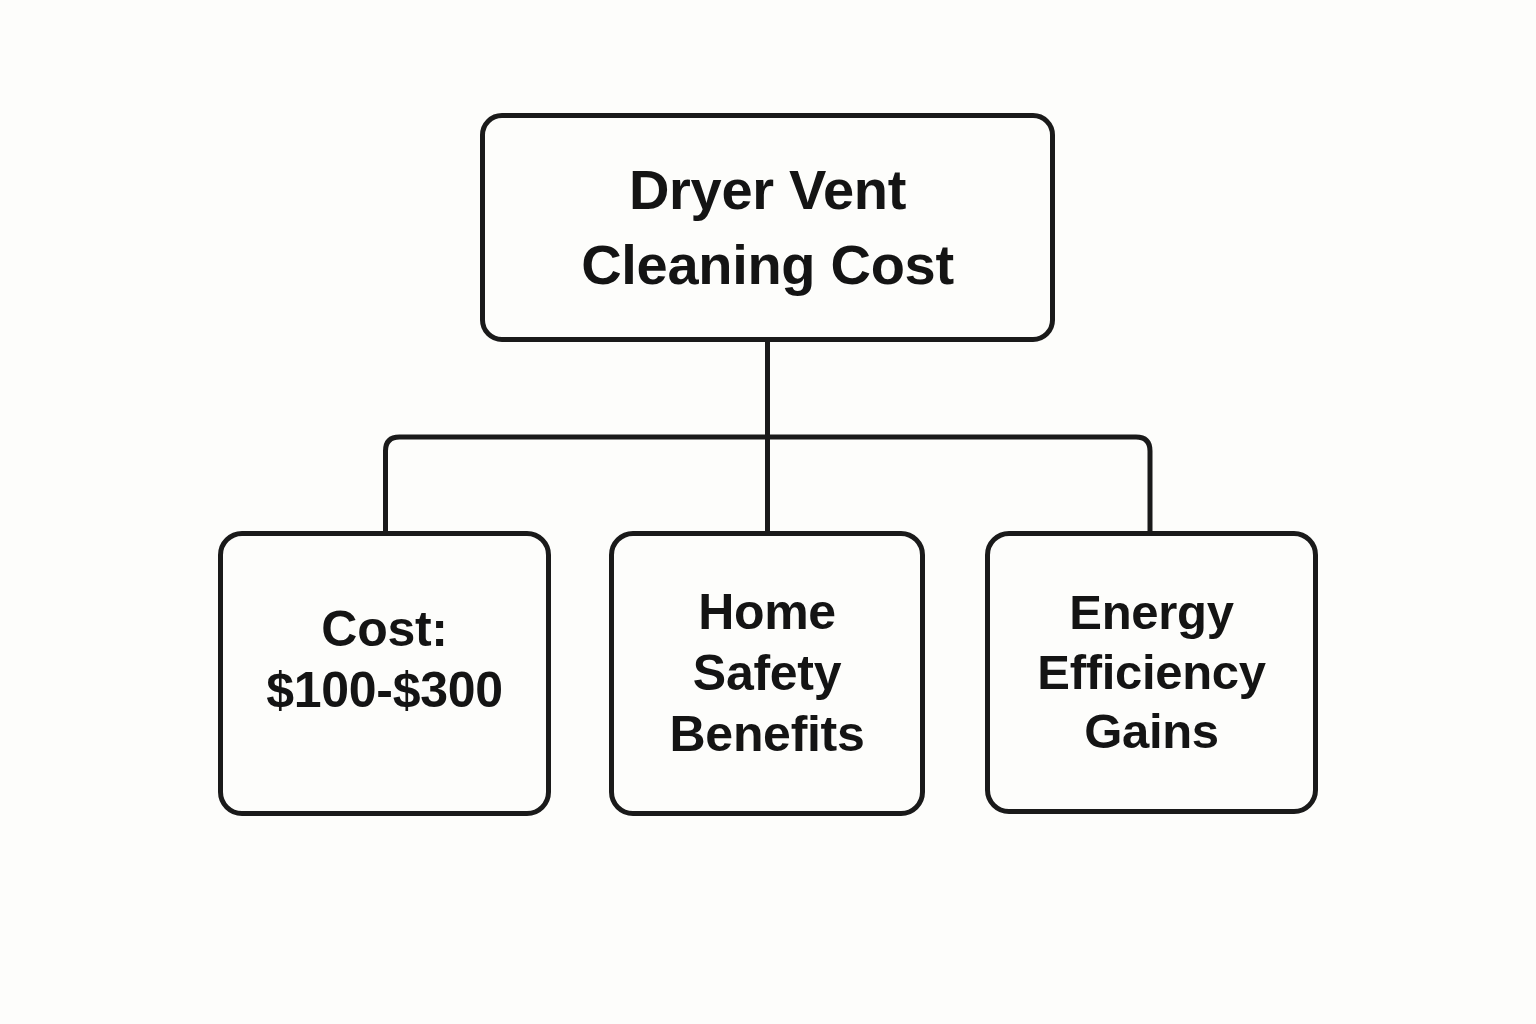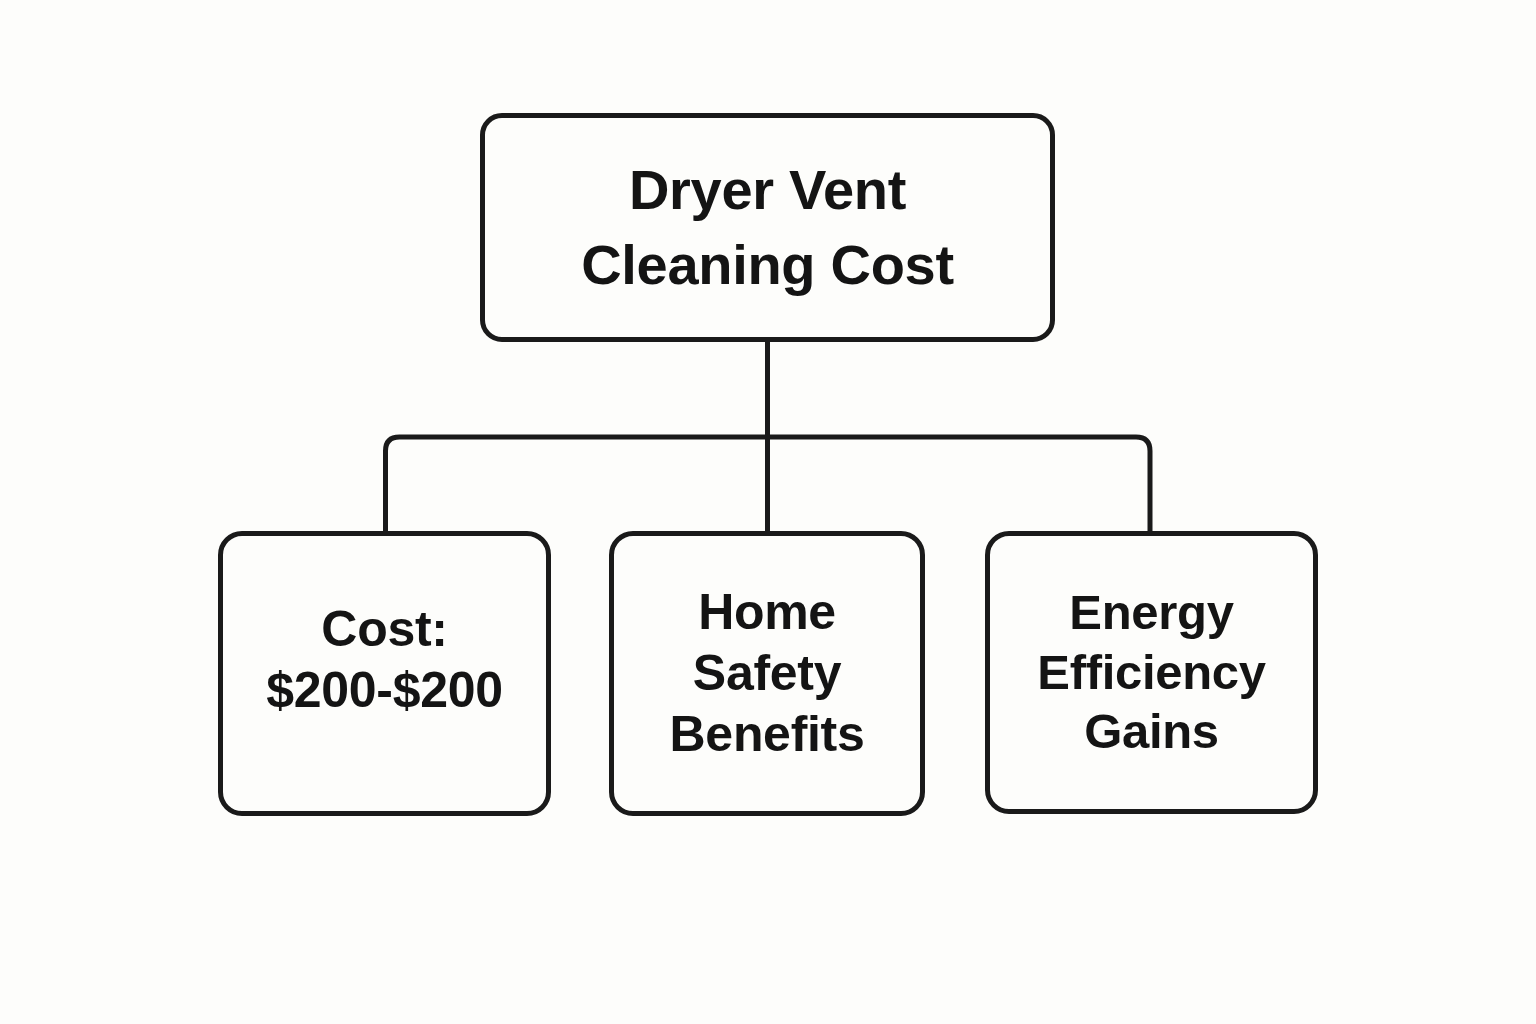--- a/index.html
+++ b/index.html
@@ -110,21 +110,21 @@
     <path d="M 767.5 437 L 767.5 531" fill="none" stroke="#1a1a1a" stroke-width="5" stroke-linecap="butt"></path>
   </svg>
 
   <div class="node" id="node-root">
     <div class="node-label">Dryer Vent
 Cleaning Cost</div>
   </div>
 
   <div class="node node-child" id="node-child-0">
     <div class="node-label">Cost:
-$200-$200</div>
+$100-$300</div>
   </div>
 
   <div class="node node-child" id="node-child-2">
     <div class="node-label">Energy
 Efficiency
 Gains</div>
   </div>
 
   <div class="node node-child" id="node-child-1">
     <div class="node-label">Home

